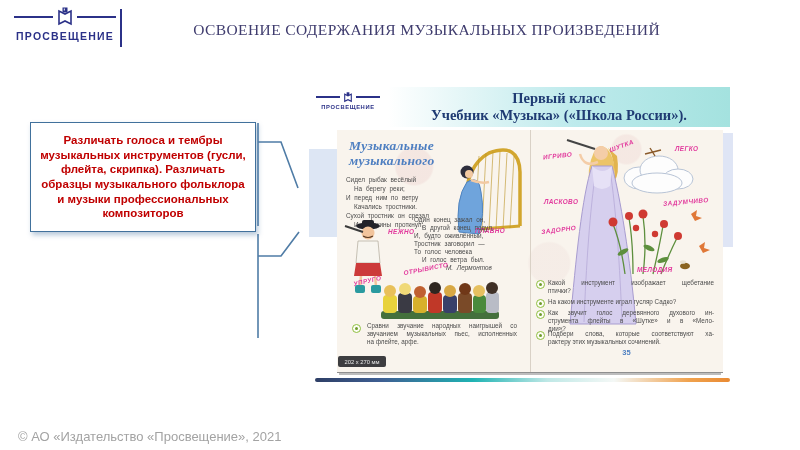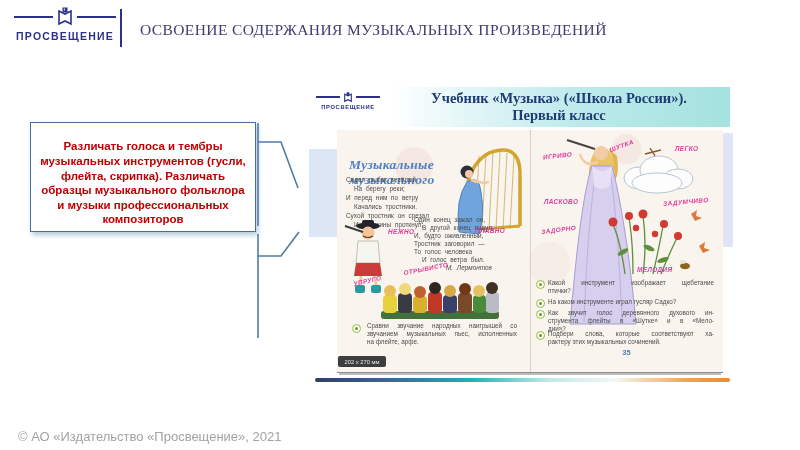--- a/index.html
+++ b/index.html
@@ -7,29 +7,29 @@
          font-family:"Liberation Sans",sans-serif;}
   .abs{position:absolute;}
 
   
   .brand-box{left:14px;top:6px;width:102px;height:42px;}
   .brand-emblem-row{display:flex;align-items:center;justify-content:center;gap:3px;height:22px;}
   .brand-rule{flex:1;height:2px;background:#2b3188;}
   .brand-text{text-align:center;font-family:Liberation Sans, sans-serif;font-weight:bold;
               font-size:10.5px;letter-spacing:1.2px;color:#2b3188;margin-top:2px;}
   .brand-sep{left:120px;top:9px;width:2px;height:38px;background:#2b3188;}
-  .slide-title{left:140px;top:21px;width:520px;text-align:left;
+  .slide-title{left:140px;top:21px;width:520px;text-align:right;
                font-family:"Liberation Serif",serif;font-size:15.5px;color:#3f3c6e;
                letter-spacing:0.4px;}
 
   
   .goal-box{left:30px;width:226px;background:#fff;border:1.6px solid #41719c;
             box-shadow:2px 3px 5px rgba(90,130,170,0.45);
             color:#c00000;font-weight:bold;font-size:11.5px;line-height:1.27;
-            text-align:center;display:flex;align-items:flex-end;justify-content:center;
+            text-align:center;display:flex;align-items:center;justify-content:center;
             padding:4px 6px;box-sizing:border-box;}
   #goal1{top:122px;height:110px;}
   #goal2{top:240px;height:100px;}
 
   
   #inner{left:300px;top:85px;width:480px;height:312px;background:#fff;}
   .inner-brand{left:16px;top:6px;width:64px;}
   .inner-brand .brand-rule{height:1.5px;}
   .inner-brand .brand-text{font-size:5.8px;letter-spacing:0.6px;margin-top:1px;}
   .inner-sep{left:89px;top:5px;width:1.5px;height:32px;background:#2b3188;}
@@ -45,21 +45,21 @@
   
   #spread{left:37px;top:45px;width:386px;height:242px;background:#f9f4ed;
     background-image:radial-gradient(circle at 20% 15%,rgba(230,190,190,0.25) 0 18px,transparent 20px),
                      radial-gradient(circle at 75% 8%,rgba(230,190,190,0.22) 0 14px,transparent 16px),
                      radial-gradient(circle at 55% 55%,rgba(225,195,195,0.15) 0 20px,transparent 22px);
     border-bottom:1.5px solid #8f8f8f;box-shadow:0 4px 0 -2px #bdbdbd;}
   .spine{left:193px;top:0;width:1px;height:242px;
          background:linear-gradient(90deg,#e4dcd2,#cfc6ba);}
 
   .pg-heading{left:12px;top:8px;font-family:"Liberation Serif",serif;font-style:italic;
-              font-weight:bold;font-size:13.5px;line-height:1.12;color:#4e7fc1;letter-spacing:0.3px;margin-top:19px;}
+              font-weight:bold;font-size:13.5px;line-height:1.12;color:#4e7fc1;letter-spacing:0.3px;}
   .poem{font-size:6.4px;line-height:9px;color:#4c4c4c;word-spacing:2px;white-space:nowrap;}
   #poem1{left:9px;top:45px;}
   #poem2{left:77px;top:86px;line-height:8px;}
   .ind{padding-left:8px;}
   .poem-author{font-style:italic;padding-left:32px;color:#4c4c4c;}
   .mood{font-style:italic;font-weight:bold;font-size:6.4px;color:#e23a9d;
         letter-spacing:0.4px;white-space:nowrap;}
 
   .bullet{width:9px;height:9px;border-radius:50%;border:1.6px solid #8fbf3f;background:#fdfdf6;
           box-sizing:border-box;display:flex;align-items:center;justify-content:center;}
@@ -120,22 +120,22 @@
           <path d="M3,17 L3,4 L9,7 L15,4 L15,17 L9,14 Z" fill="none" stroke="#2b3188" stroke-width="2"></path>
           <rect x="6.5" y="0.5" width="5" height="5" fill="#2b3188"></rect>
         </svg>
         <div class="brand-rule"></div>
       </div>
       <div class="brand-text">ПРОСВЕЩЕНИЕ</div>
     </div>
     <div class="abs inner-sep"></div>
 
     <div class="abs inner-header">
+      <div class="inner-title">Первый класс</div>
       <div class="inner-title">Учебник «Музыка» («Школа России»).</div>
-      <div class="inner-title">Первый класс</div>
     </div>
 
     <div class="abs strip-left"></div>
     <div class="abs strip-right"></div>
 
     <div id="spread" class="abs">
       <div class="abs spine"></div>
 
       <div class="abs pg-heading">
         <div>Музыкальные</div>

